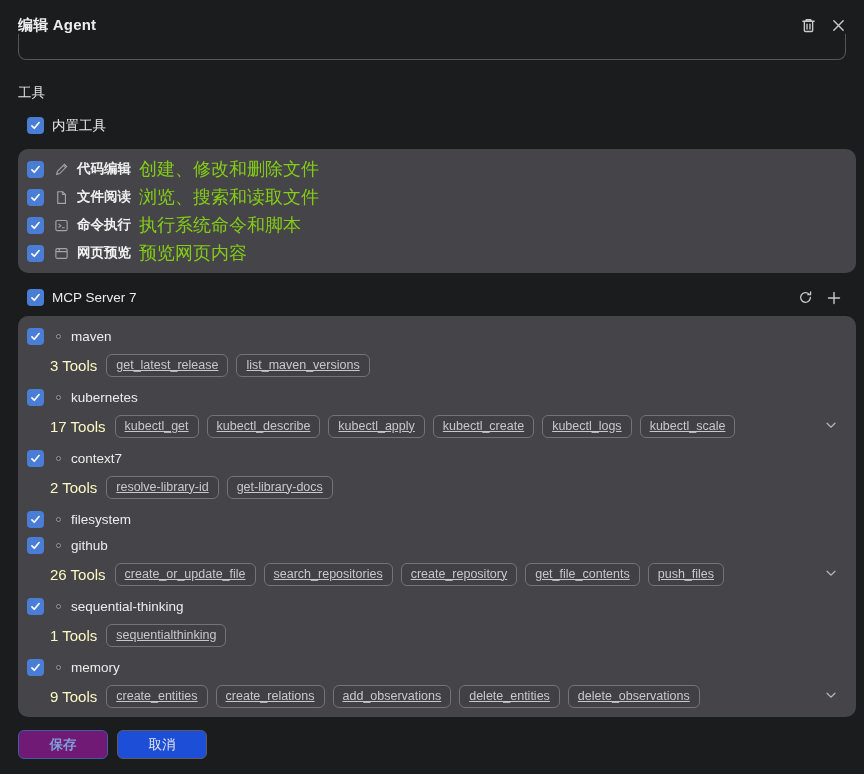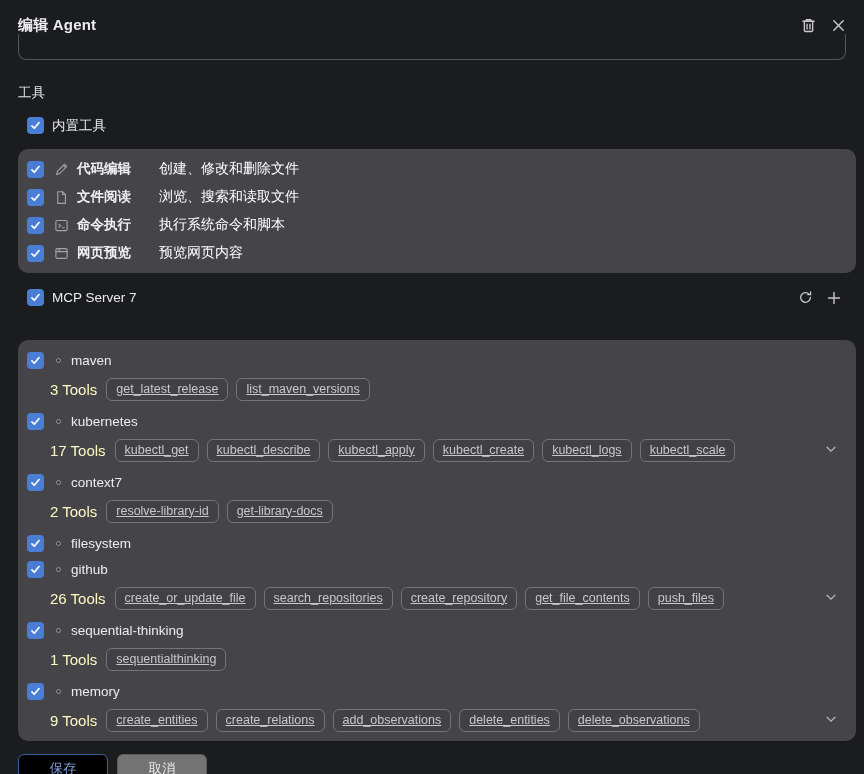--- a/index.html
+++ b/index.html
@@ -37,27 +37,27 @@
     width:17px; height:17px; flex:0 0 17px;
     background:#4a7ed6; border-radius:4px;
     display:inline-flex; align-items:center; justify-content:center;
     cursor:pointer;
   }
 
   .panel {
     background:#454549; border-radius:10px;
     margin:15px 8px 0 18px; padding:6px 6px 6px 9px;
   }
-  .panel.mcp { margin-top:34px; padding:10px 10px 8px 9px; }
+  .panel.mcp { margin-top:10px; padding:10px 10px 8px 9px; }
 
   
   .tool-row { display:flex; align-items:center; height:28px; }
   .tool-icon { margin-left:10px; color:#a3a3a8; display:flex; align-items:center; }
   .tool-name { margin-left:8px; font-weight:700; font-size:13.5px; color:#f0f0f2; }
-  .tool-desc { margin-left:28px; font-size:14px; color:#ffffff; }
+  .tool-desc { margin-left:8px; font-size:18px; color:#84cc16; }
 
   
   .server-name-row { display:flex; align-items:center; height:20px; margin-bottom:6px; }
   .status-dot {
     width:5px; height:5px; border-radius:50%;
     border:1px solid #97979b; background:#3a3a3d;
     margin-left:12px; flex:0 0 5px;
   }
   .server-name { margin-left:10px; font-size:13.5px; color:#ececee; }
   .server-tools-row { display:flex; align-items:center; margin:0 0 9px 23px; height:26px; }
@@ -68,22 +68,22 @@
     padding:3px 9px 4px 9px; margin-right:8px;
     font-size:12.5px; color:#c8c8cb; white-space:nowrap;
     background:rgba(0,0,0,0.05); cursor:pointer;text-decoration:underline;
   }
   .chevron-btn { margin-left:auto; margin-right:8px; background:none; border:none; color:#b4b4b8; cursor:pointer; display:flex; }
 
   
   .footer { display:flex; align-items:center; margin:13px 18px 0 18px; gap:9px; }
   .btn { height:29px; width:90px; border-radius:6px; font-size:13.5px; cursor:pointer;
          font-family:"Liberation Sans","DejaVu Sans",sans-serif; }
-  .btn-save   { background:#000000; border:1px solid #3c5e9c; color:#7d9fd8; }
-  .btn-cancel { background:#737373; border:1px solid #5a5a5f; color:#e4e4e6; }
+  .btn-save   { background:#701a75; border:1px solid #3c5e9c; color:#7d9fd8;font-weight:bold; }
+  .btn-cancel { background:#1d4ed8; border:1px solid #5a5a5f; color:#e4e4e6; }
 </style>
 </head>
 <body>
 
 <div class="dialog">
 
   <div class="header">
     <div class="title">编辑 Agent</div>
     <div class="header-icons">
       <button class="icon-btn" title="">

